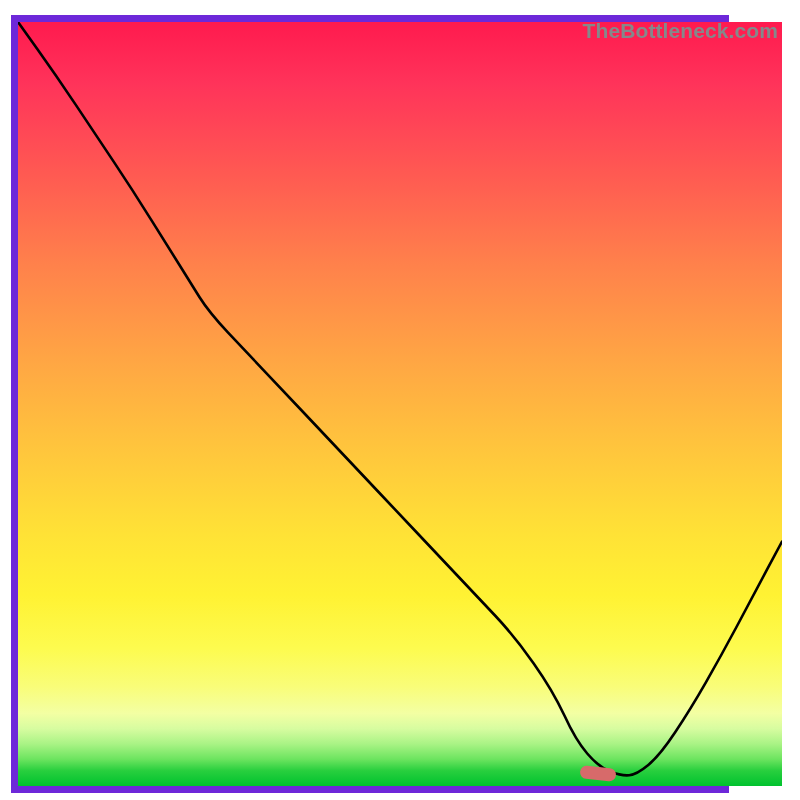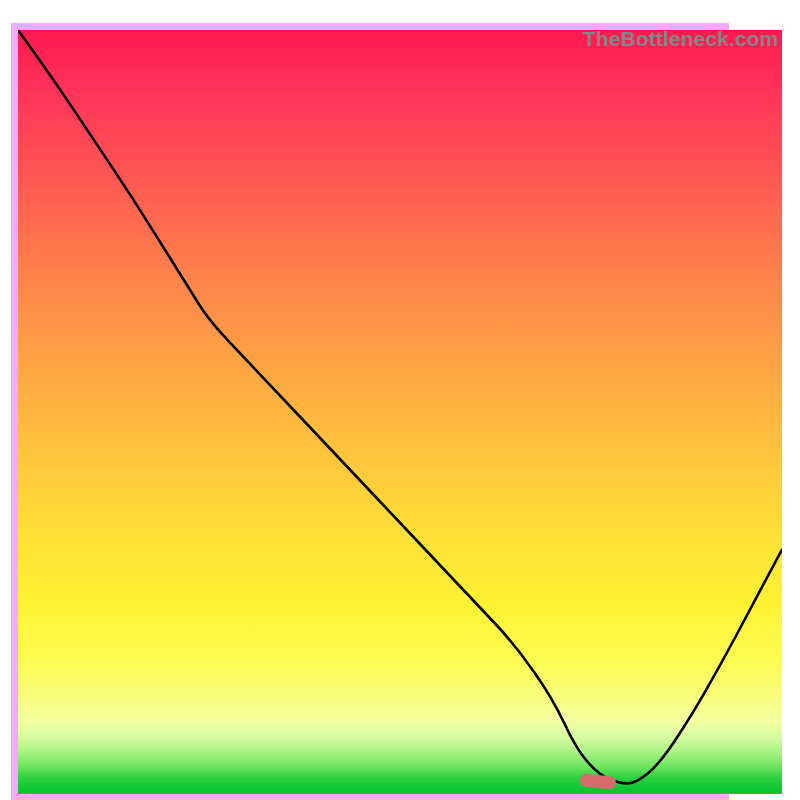--- a/index.html
+++ b/index.html
@@ -6,24 +6,24 @@
     margin: 0;
     padding: 0;
     width: 800px;
     height: 800px;
     background: #ffffff;
     overflow: hidden;
   }
   .frame {
     position: absolute;
     left: 11px;
-    top: 23px;
+    top: 15px;
     width: 718px;
     height: 778px;
-    background: #f0abfc;
+    background: #6d28d9;
   }
   .plot-area {
     position: absolute;
     left: 7px;
     top: 7px;
     width: 764px;
     height: 764px;
     
     background: linear-gradient(
       to bottom,

